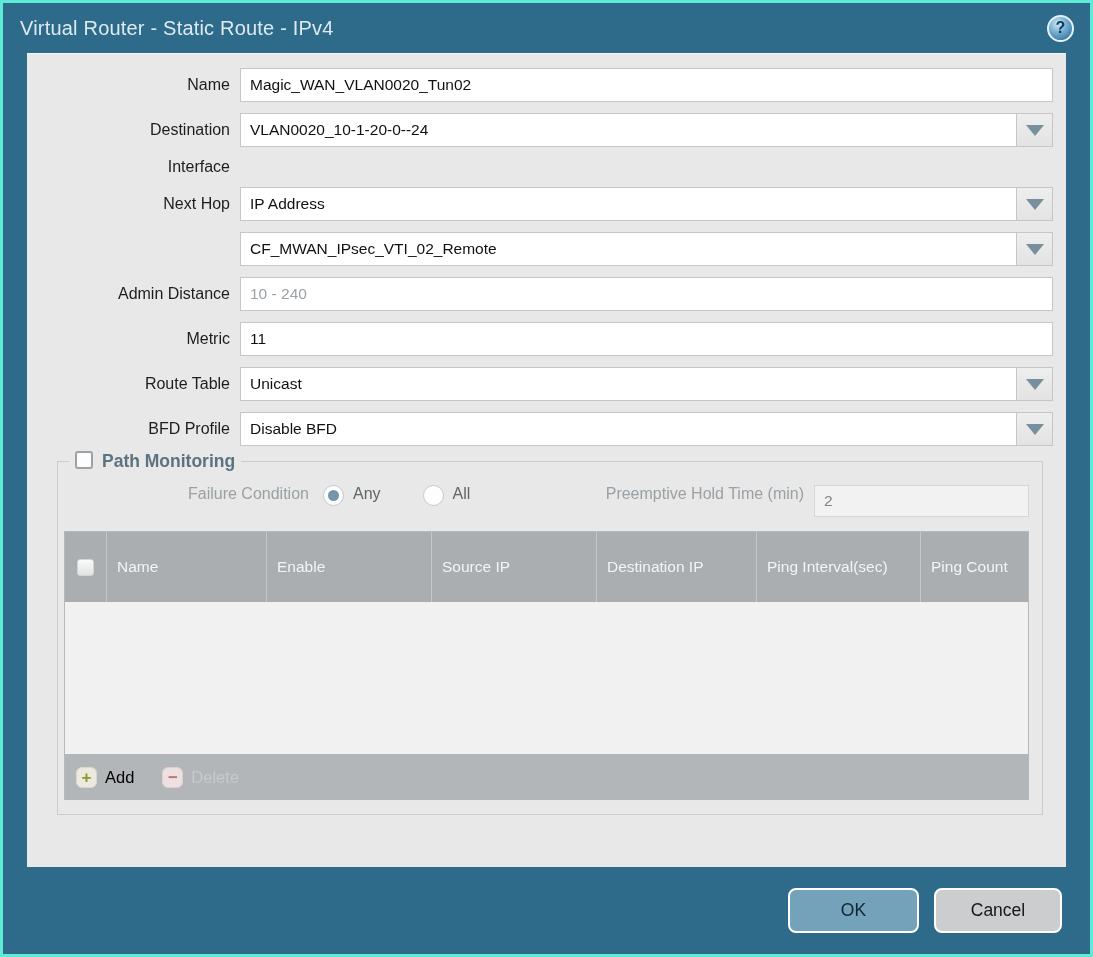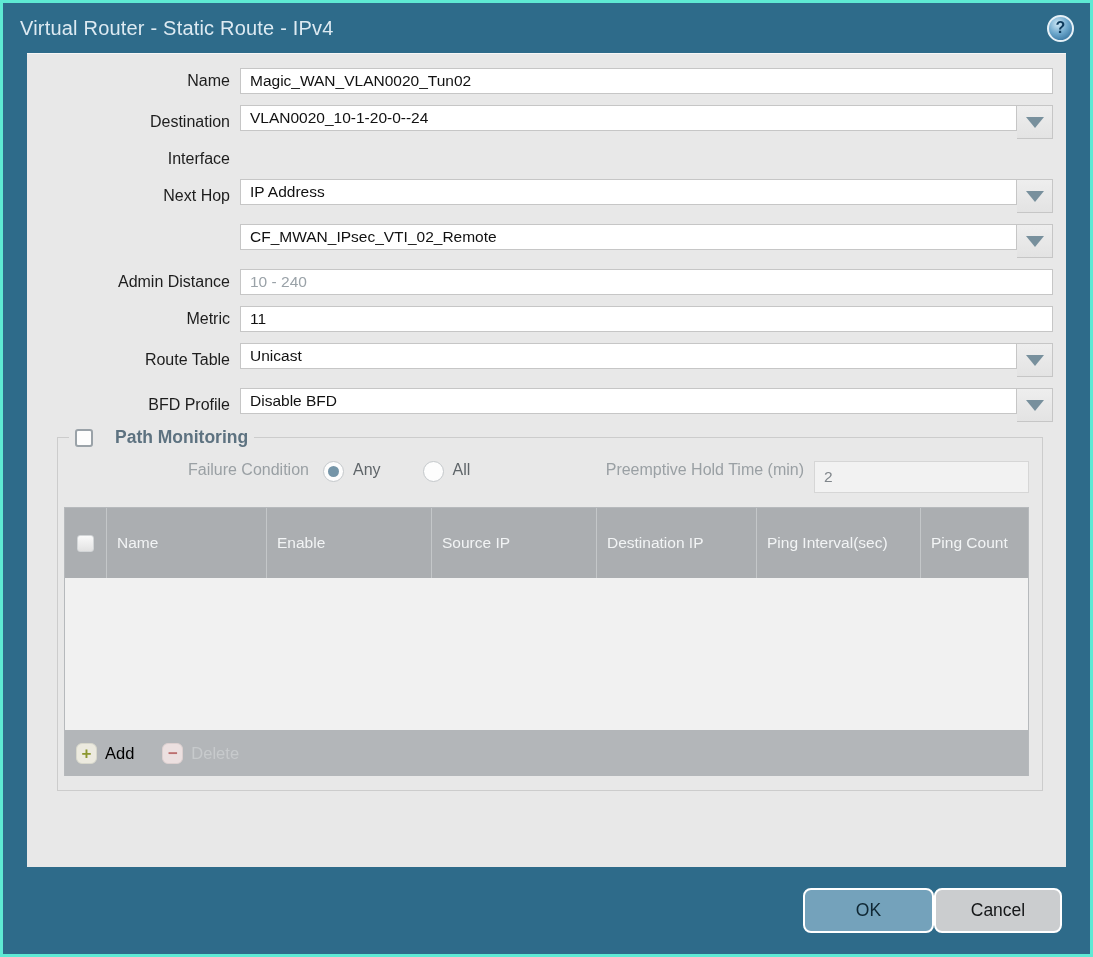--- a/index.html
+++ b/index.html
@@ -44,21 +44,21 @@
 
   .row { display: flex; align-items: center; margin-bottom: 11px; }
   .row .label {
     width: 200px; flex: 0 0 200px;
     text-align: right; padding-right: 10px;
     font-size: 16px; color: #1d1d1d;
     white-space: nowrap;
   }
   .row .field { flex: 1 1 auto; display: flex; align-items: stretch; }
   .tinput {
-    flex: 1 1 auto; height: 26px;
+    flex: 1 1 auto; height: 34px;
     border: 1px solid #c6c6c6; background: #fff;
     font-family: "Liberation Sans", sans-serif;
     font-size: 15.5px; color: #111;
     padding: 0 9px; outline: none; min-width: 0;
   }
   .tinput::placeholder { color: #9aa2a8; opacity: 1; }
   .combo-btn {
     flex: 0 0 36px; width: 36px; height: 34px;
     background: linear-gradient(#eeeeee, #e3e3e3);
     border: 1px solid #c6c6c6; border-left: none;
@@ -72,21 +72,21 @@
     border-top: 11px solid #78909d;
   }
 
   
   .pm-fieldset {
     margin: 15px 10px 0 17px;
     border: 1px solid #cccccc;
     padding: 0 7px 14px 6px;
   }
   .pm-legend {
-    display: flex; align-items: center; gap: 22px;
+    display: flex; gap: 9px;
     margin-left: 5px; padding: 0 6px;
     transform: translateY(-11px);
     background: #e8e8e8; width: max-content;
   }
   .checkbox {
     width: 18px; height: 18px;
     background: #fdfdfd;
     border: 2px solid #9aa2a8; border-radius: 3px;
     cursor: pointer;
   }
@@ -156,21 +156,21 @@
   }
   .add-icon  { background: #eceadf; color: #8b972f; border: 1px solid #d8d8cc; }
   .del-icon  { background: #ece0e0; color: #bc6f6f; border: 1px solid #ddd0d0; }
   .tool-btn .tlabel { font-size: 16.5px; color: #000000; }
   .tool-btn.disabled .tlabel { color: #c7cacc; }
 
   
   .dlg-footer {
     flex: 0 0 87px;
     display: flex; align-items: center; justify-content: flex-end;
-    padding-right: 28px; 
+    padding-right: 28px; gap: 15px;
   }
   .btn {
     height: 45px; border-radius: 8px;
     border: 2px solid #ffffff;
     font-family: "Liberation Sans", sans-serif;
     font-size: 17.5px; cursor: pointer;
   }
   .btn.ok     { width: 131px; background: #74a2bb; color: #0f2733; }
   .btn.cancel { width: 128px; background: #cbcdcf; color: #141618; }
 </style>

